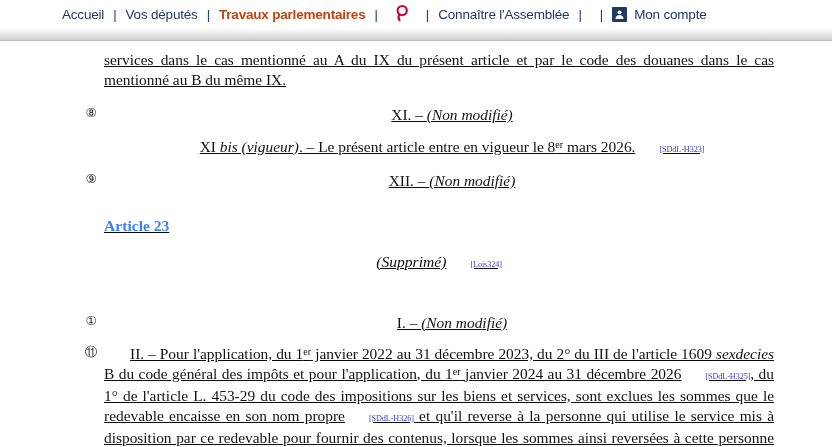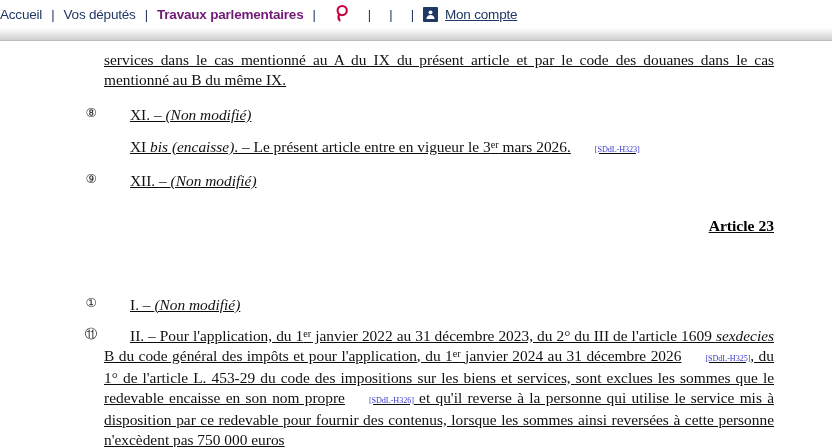--- a/index.html
+++ b/index.html
@@ -16,34 +16,35 @@
 
   
   .topnav {
     position: relative;
     width: 668px;
     height: 28px;
     background: #ffffff;
     display: flex;
     align-items: center;
     justify-content: flex-start;
+    padding-left: 62px;
     box-sizing: border-box;
     font-family: "Liberation Sans", sans-serif;
     white-space: nowrap;
   }
   .nav-link {
     font-size: 13.5px;
     color: #1f3864;
     letter-spacing: -0.2px;
     text-decoration: none;
     cursor: pointer;
     font-family: "Liberation Sans", sans-serif;
   }
   .nav-link.active {
-    color: #701a75;
+    color: #c2410c;
     font-weight: bold;
   }
   .nav-sep {
     display: inline-block;
     color: #1f3864;
     font-size: 13px;
     padding: 0 9px;
     user-select: none;
   }
   .nav-sep.wide-left { padding-left: 13px; }
@@ -65,21 +66,20 @@
     height: 15px;
     background: #1f3864;
     border-radius: 1px;
     margin-right: 7px;
     cursor: pointer;
     flex: none;
   }
   .account-link {
     display: inline-flex;
     align-items: center;
-    text-decoration: underline;
   }
 
   
   .nav-shadow {
     width: 832px;
     height: 12px;
     background: linear-gradient(to bottom,
                 #ffffff 0%,
                 #f2f2f2 28%,
                 #e2e2e2 62%,
@@ -126,29 +126,29 @@
   p.para {
     margin: 0;
     font-size: 15.4px;
     line-height: 19.5px;
     text-align: justify;
     text-justify: inter-word;
     color: #111111;
     font-family: "Liberation Serif", serif;
   }
   p.para.indent { text-indent: 26px; }
-  p.no-justify { text-align: left; }
+  p.no-justify { text-align: center; }
 
   .title {
     margin: 0;
     font-size: 15.6px;
     font-weight: bold;
-    text-align: right;
-    font-family: "Liberation Serif", serif;
-    color: #000000;
+    text-align: left;
+    font-family: "Liberation Serif", serif;
+    color: #3b82f6;
   }
   .centered {
     margin: 0;
     text-align: center;
     font-size: 15.6px;
     font-family: "Liberation Serif", serif;
   }
 
   .it { font-style: italic; }
 
@@ -195,20 +195,21 @@
 
   <span class="search-icon-wrap">
     <svg width="22" height="22" viewBox="0 0 22 22" aria-hidden="true">
       <circle cx="11.2" cy="7.6" r="4.6" fill="none" stroke="#c8003c" stroke-width="2.1"></circle>
       <path d="M8.2 11.2 C7.2 13.6 7.0 15.6 8.6 17.4" fill="none" stroke="#c8003c" stroke-width="2.1" stroke-linecap="round"></path>
     </svg>
   </span>
 
   <span class="nav-sep wide-left">|</span>
 
+  <a class="nav-link" href="#"><span>Connaître l'Assemblée</span></a>
 
   <span class="nav-sep">|</span>
 
 
   <span class="nav-sep">|</span>
 
   <a class="nav-link account-link" href="#">
     <span class="account-icon-wrap">
       <svg width="11" height="11" viewBox="0 0 12 12" aria-hidden="true">
         <circle cx="6" cy="3.6" r="2.1" fill="#ffffff"></circle>
@@ -231,38 +232,41 @@
   <div class="sp-16"></div>
 
   <div class="block">
     <span class="marker">⑧</span>
     <p class="para no-justify indent"><span>XI. – </span><span class="it">(Non modifié)</span></p>
   </div>
 
   <div class="sp-12"></div>
 
   <div class="block">
-    <p class="para no-justify indent"><span>XI </span><span class="it">bis (encaisse)</span><span>. – Le présent article entre en vigueur le 3</span><sup class="ord">er</sup><span> mars 2026.</span><span class="anno">[SDdL-H323]</span></p>
+    <p class="para no-justify indent"><span>XI </span><span class="it">bis (vigueur)</span><span>. – Le présent article entre en vigueur le 8</span><sup class="ord">er</sup><span> mars 2026.</span><span class="anno">[SDdL-H323]</span></p>
   </div>
 
   <div class="sp-12"></div>
 
   <div class="block">
     <span class="marker">⑨</span>
     <p class="para no-justify indent"><span>XII. – </span><span class="it">(Non modifié)</span></p>
   </div>
 
   <div class="sp-26"></div>
 
   <div class="block">
     <p class="title">Article 23</p>
   </div>
 
   <div class="sp-18"></div>
 
+  <div class="block">
+    <p class="centered"><span class="it">(Supprimé)</span><span class="anno">[Lois324]</span></p>
+  </div>
 
   <div class="sp-22"></div>
 
 
   <div class="sp-20"></div>
 
   <div class="block">
     <span class="marker">①</span>
     <p class="para no-justify indent"><span>I. – </span><span class="it">(Non modifié)</span></p>
   </div>

